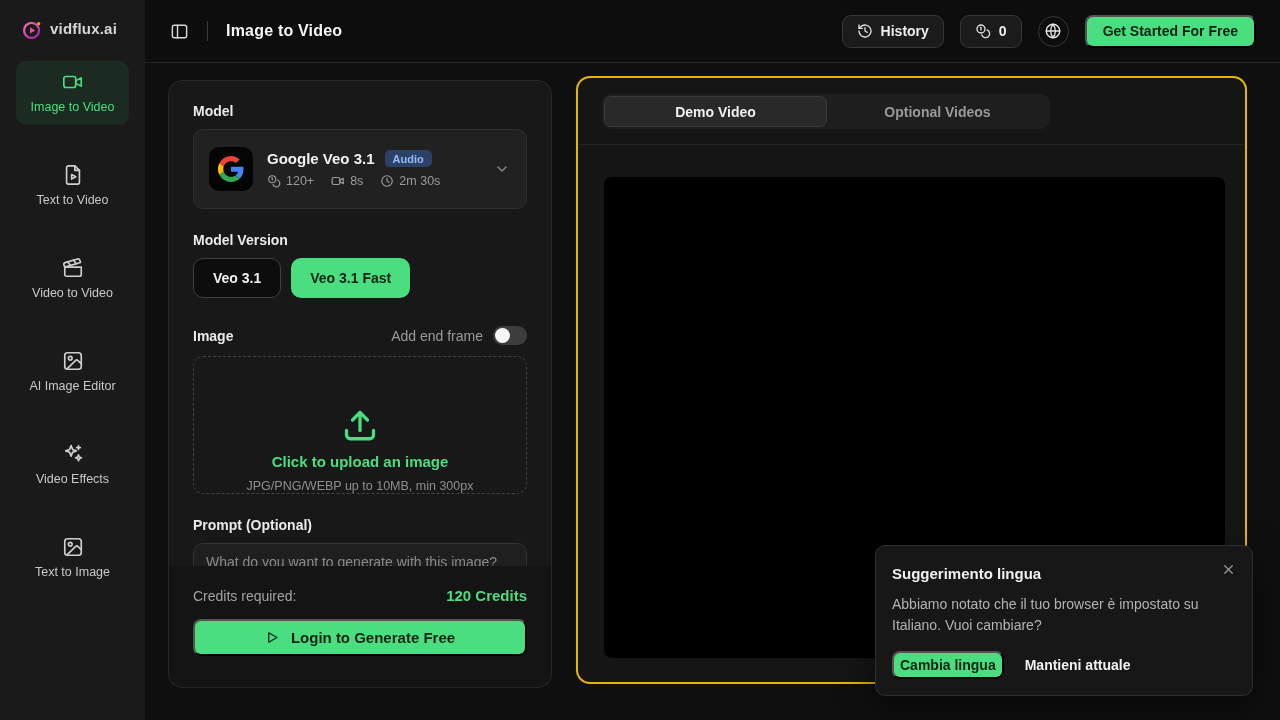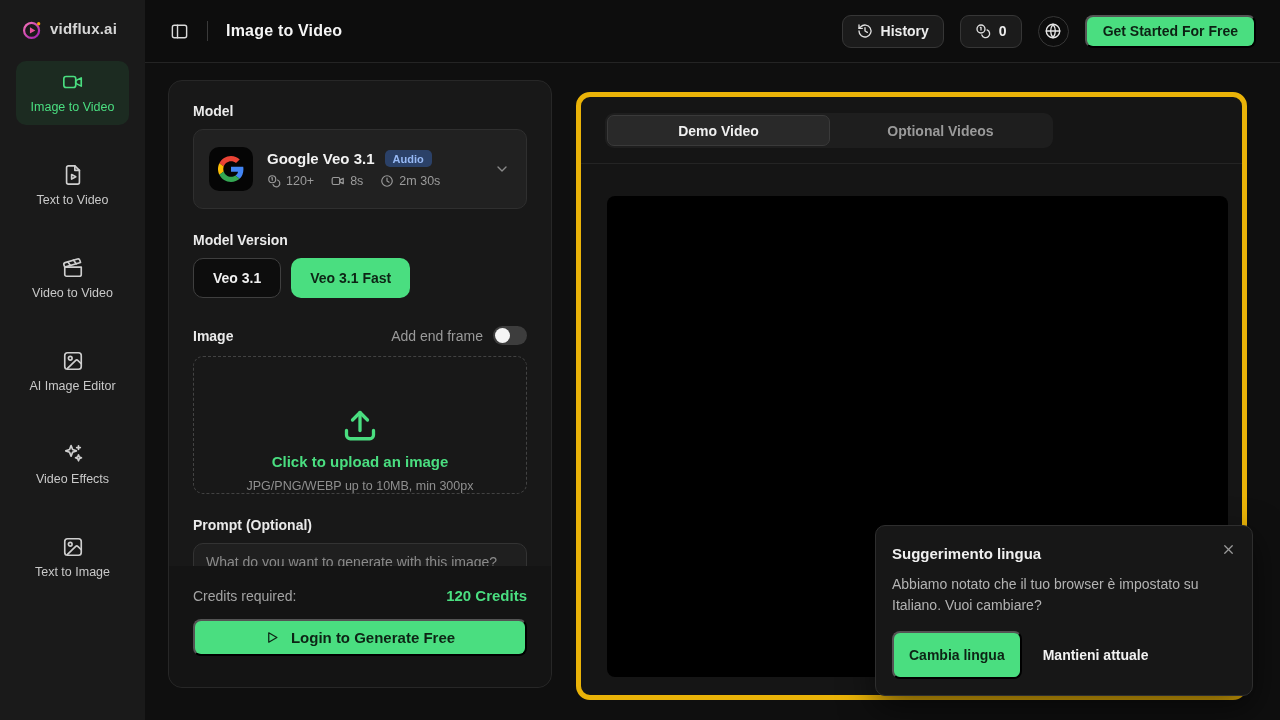--- a/index.html
+++ b/index.html
@@ -131,22 +131,22 @@
   .credits-value { color:#4ade80; font-size:15px; font-weight:700; }
   .generate-btn {
     margin-top:15px; width:100%; height:37px; background:#4ade80; border-radius:8px;
     display:flex; align-items:center; justify-content:center; gap:11px;
     color:#0d2415; font-size:15px; font-weight:600; cursor:pointer;
   }
   .generate-btn svg { width:15px; height:15px; stroke:#0d2415; }
 
   
   .preview-panel {
-    position:absolute; left:576px; top:92px; width:671px; height:608px;
-    background:#151515; border:5px solid #eab308; border-radius:14px;
+    position:absolute; left:576px; top:76px; width:671px; height:608px;
+    background:#151515; border:2px solid #eab308; border-radius:14px;
   }
   .tabs-bar { height:67px; padding:16px 24px; border-bottom:1px solid #242424; }
   .tabs-pill {
     width:448px; height:35px; background:#1e1e1e; border-radius:9px;
     display:flex; padding:2px;
   }
   .tab {
     flex:1; display:flex; align-items:center; justify-content:center;
     font-size:14px; font-weight:600; color:#9a9a9a; cursor:pointer; border-radius:7px;
   }
@@ -157,21 +157,21 @@
   .toast {
     position:absolute; right:27px; bottom:24px; width:378px;
     background:#171717; border:1px solid #2e2e2e; border-radius:10px;
     padding:19px 16px 16px; box-shadow:0 12px 34px rgba(0,0,0,.55); z-index:5;
   }
   .toast-title { font-size:15px; font-weight:700; color:#f0f0f0; }
   .toast-close { position:absolute; top:16px; right:16px; color:#9a9a9a; cursor:pointer; }
   .toast-body { margin-top:12px; color:#b3b3b3; font-size:14px; line-height:1.45; max-width:332px; }
   .toast-actions { margin-top:16px; display:flex; align-items:center; gap:21px; }
   .toast-confirm {
-    height:48px; padding:0 15px; background:#4ade80; border-radius:8px;
+    height:28px; padding:0 6px; background:#4ade80; border-radius:8px;
     display:flex; align-items:center; color:#0d2415; font-size:14px; font-weight:600; cursor:pointer;
   }
   .toast-dismiss { color:#f2f2f2; font-size:14px; font-weight:700; cursor:pointer; }
 </style>
 </head>
 <body>
 
 <aside class="sidebar">
   <div class="logo">
     <span>

